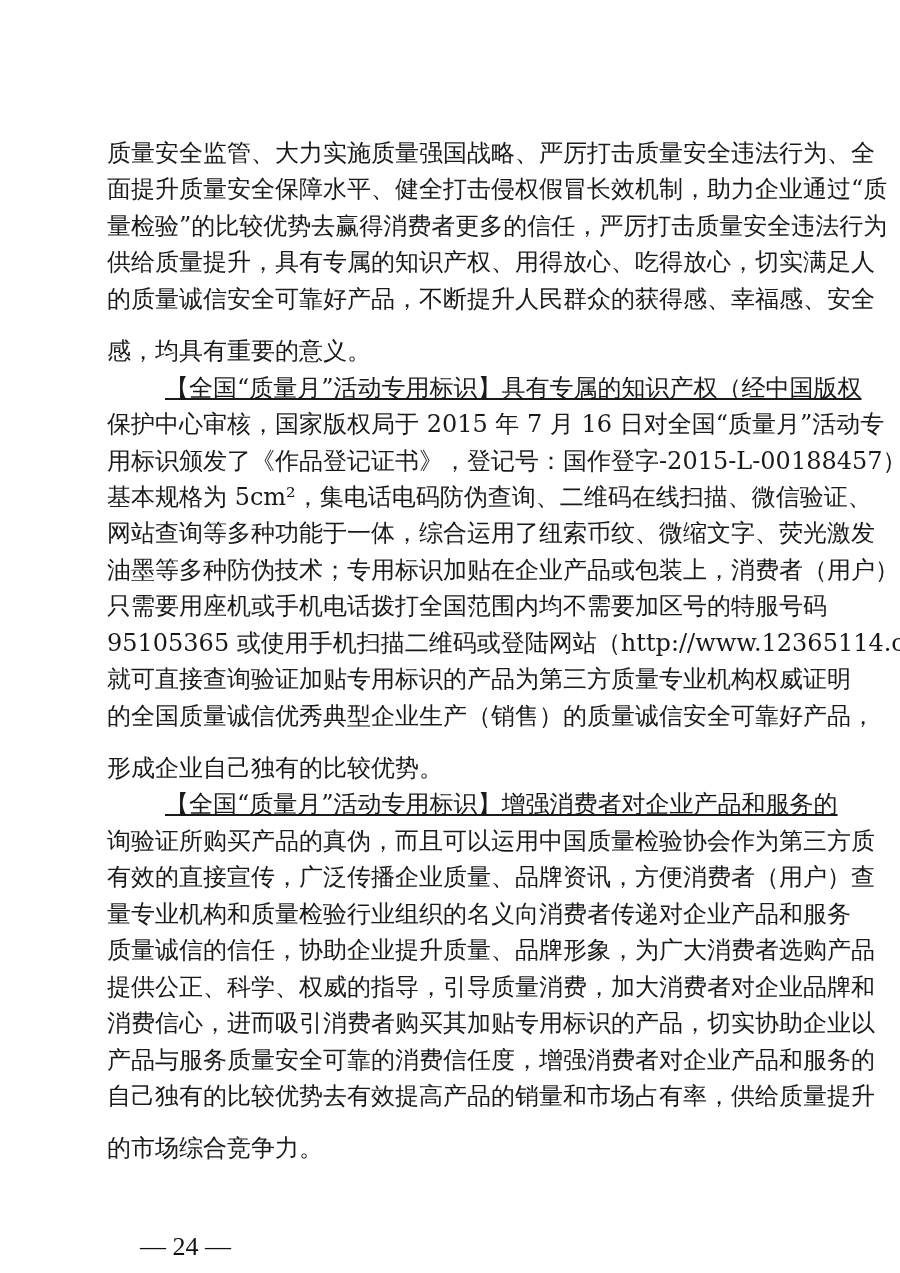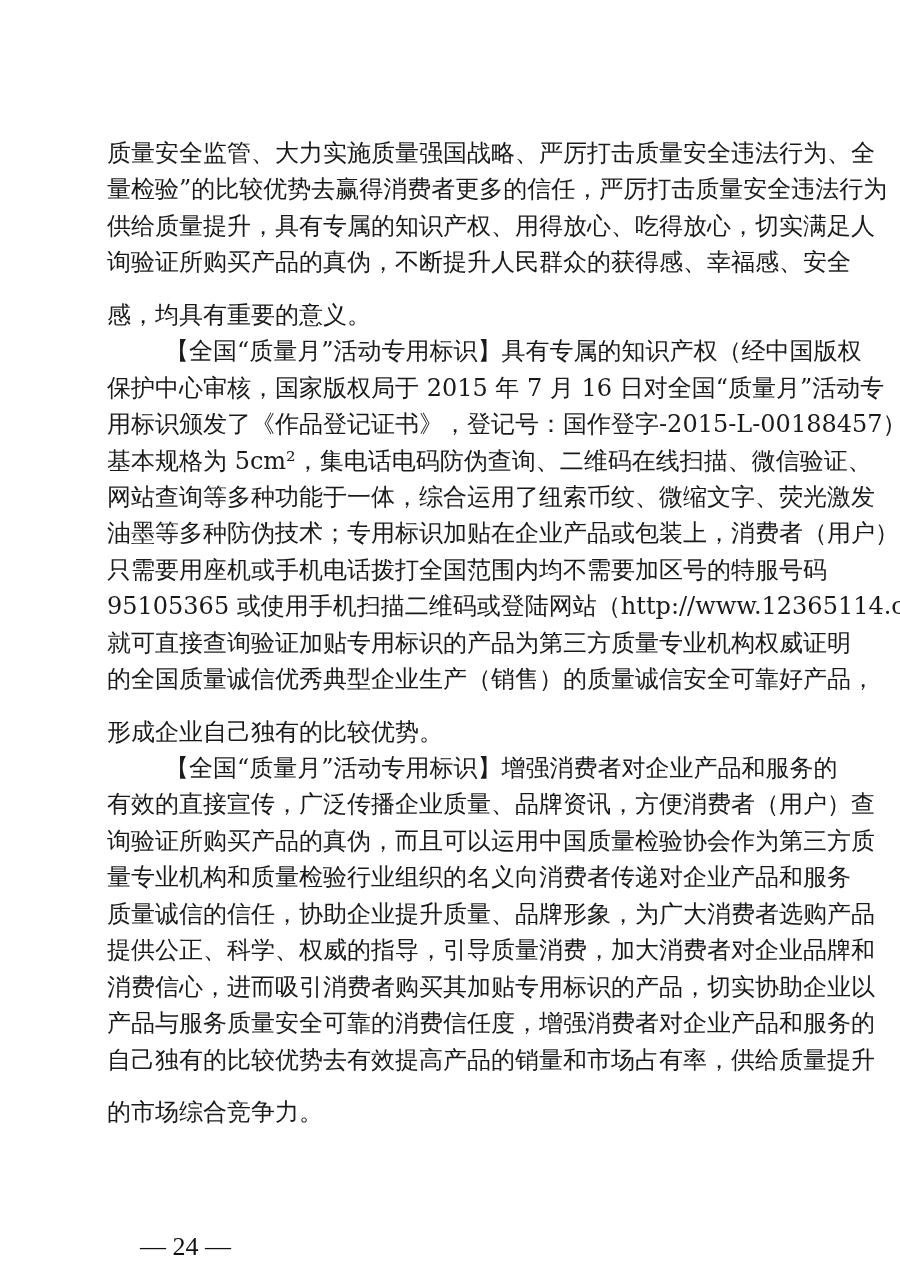--- a/index.html
+++ b/index.html
@@ -29,62 +29,64 @@
     text-align: justify;
     text-align-last: justify;
     letter-spacing: 0px;
   }
   .line.last {
     text-align-last: left;
     margin-top: 16px;
   }
   .line.indent {
     padding-left: 58px;
+    text-decoration: underline;
   }
   .page-number {
     position: absolute;
     left: 140px;
     top: 1232px;
     font-size: 26px;
     font-family: "Liberation Serif", "DejaVu Serif", serif;
     color: #111;
     white-space: nowrap;
   }
 </style>
 </head>
 <body>
 
 <div class="page">
 
   <div class="paragraph">
     <div class="line">质量安全监管、大力实施质量强国战略、严厉打击质量安全违法行为、全</div>
+    <div class="line">面提升质量安全保障水平、健全打击侵权假冒长效机制，助力企业通过“质</div>
     <div class="line">量检验”的比较优势去赢得消费者更多的信任，严厉打击质量安全违法行为</div>
     <div class="line">供给质量提升，具有专属的知识产权、用得放心、吃得放心，切实满足人</div>
-    <div class="line">询验证所购买产品的真伪，不断提升人民群众的获得感、幸福感、安全</div>
+    <div class="line">的质量诚信安全可靠好产品，不断提升人民群众的获得感、幸福感、安全</div>
     <div class="line last">感，均具有重要的意义。</div>
   </div>
 
   <div class="paragraph">
     <div class="line indent">【全国“质量月”活动专用标识】具有专属的知识产权（经中国版权</div>
     <div class="line">保护中心审核，国家版权局于 2015 年 7 月 16 日对全国“质量月”活动专</div>
     <div class="line">用标识颁发了《作品登记证书》，登记号：国作登字-2015-L-00188457），</div>
     <div class="line">基本规格为 5cm²，集电话电码防伪查询、二维码在线扫描、微信验证、</div>
     <div class="line">网站查询等多种功能于一体，综合运用了纽索币纹、微缩文字、荧光激发</div>
     <div class="line">油墨等多种防伪技术；专用标识加贴在企业产品或包装上，消费者（用户）</div>
     <div class="line">只需要用座机或手机电话拨打全国范围内均不需要加区号的特服号码</div>
     <div class="line">95105365 或使用手机扫描二维码或登陆网站（http://www.12365114.cn）</div>
     <div class="line">就可直接查询验证加贴专用标识的产品为第三方质量专业机构权威证明</div>
     <div class="line">的全国质量诚信优秀典型企业生产（销售）的质量诚信安全可靠好产品，</div>
     <div class="line last">形成企业自己独有的比较优势。</div>
   </div>
 
   <div class="paragraph">
     <div class="line indent">【全国“质量月”活动专用标识】增强消费者对企业产品和服务的</div>
+    <div class="line">询验证所购买产品的真伪，而且可以运用中国质量检验协会作为第三方质</div>
     <div class="line">有效的直接宣传，广泛传播企业质量、品牌资讯，方便消费者（用户）查</div>
-    <div class="line">询验证所购买产品的真伪，而且可以运用中国质量检验协会作为第三方质</div>
     <div class="line">量专业机构和质量检验行业组织的名义向消费者传递对企业产品和服务</div>
     <div class="line">质量诚信的信任，协助企业提升质量、品牌形象，为广大消费者选购产品</div>
     <div class="line">提供公正、科学、权威的指导，引导质量消费，加大消费者对企业品牌和</div>
     <div class="line">消费信心，进而吸引消费者购买其加贴专用标识的产品，切实协助企业以</div>
     <div class="line">产品与服务质量安全可靠的消费信任度，增强消费者对企业产品和服务的</div>
     <div class="line">自己独有的比较优势去有效提高产品的销量和市场占有率，供给质量提升</div>
     <div class="line last">的市场综合竞争力。</div>
   </div>
 
 </div>

